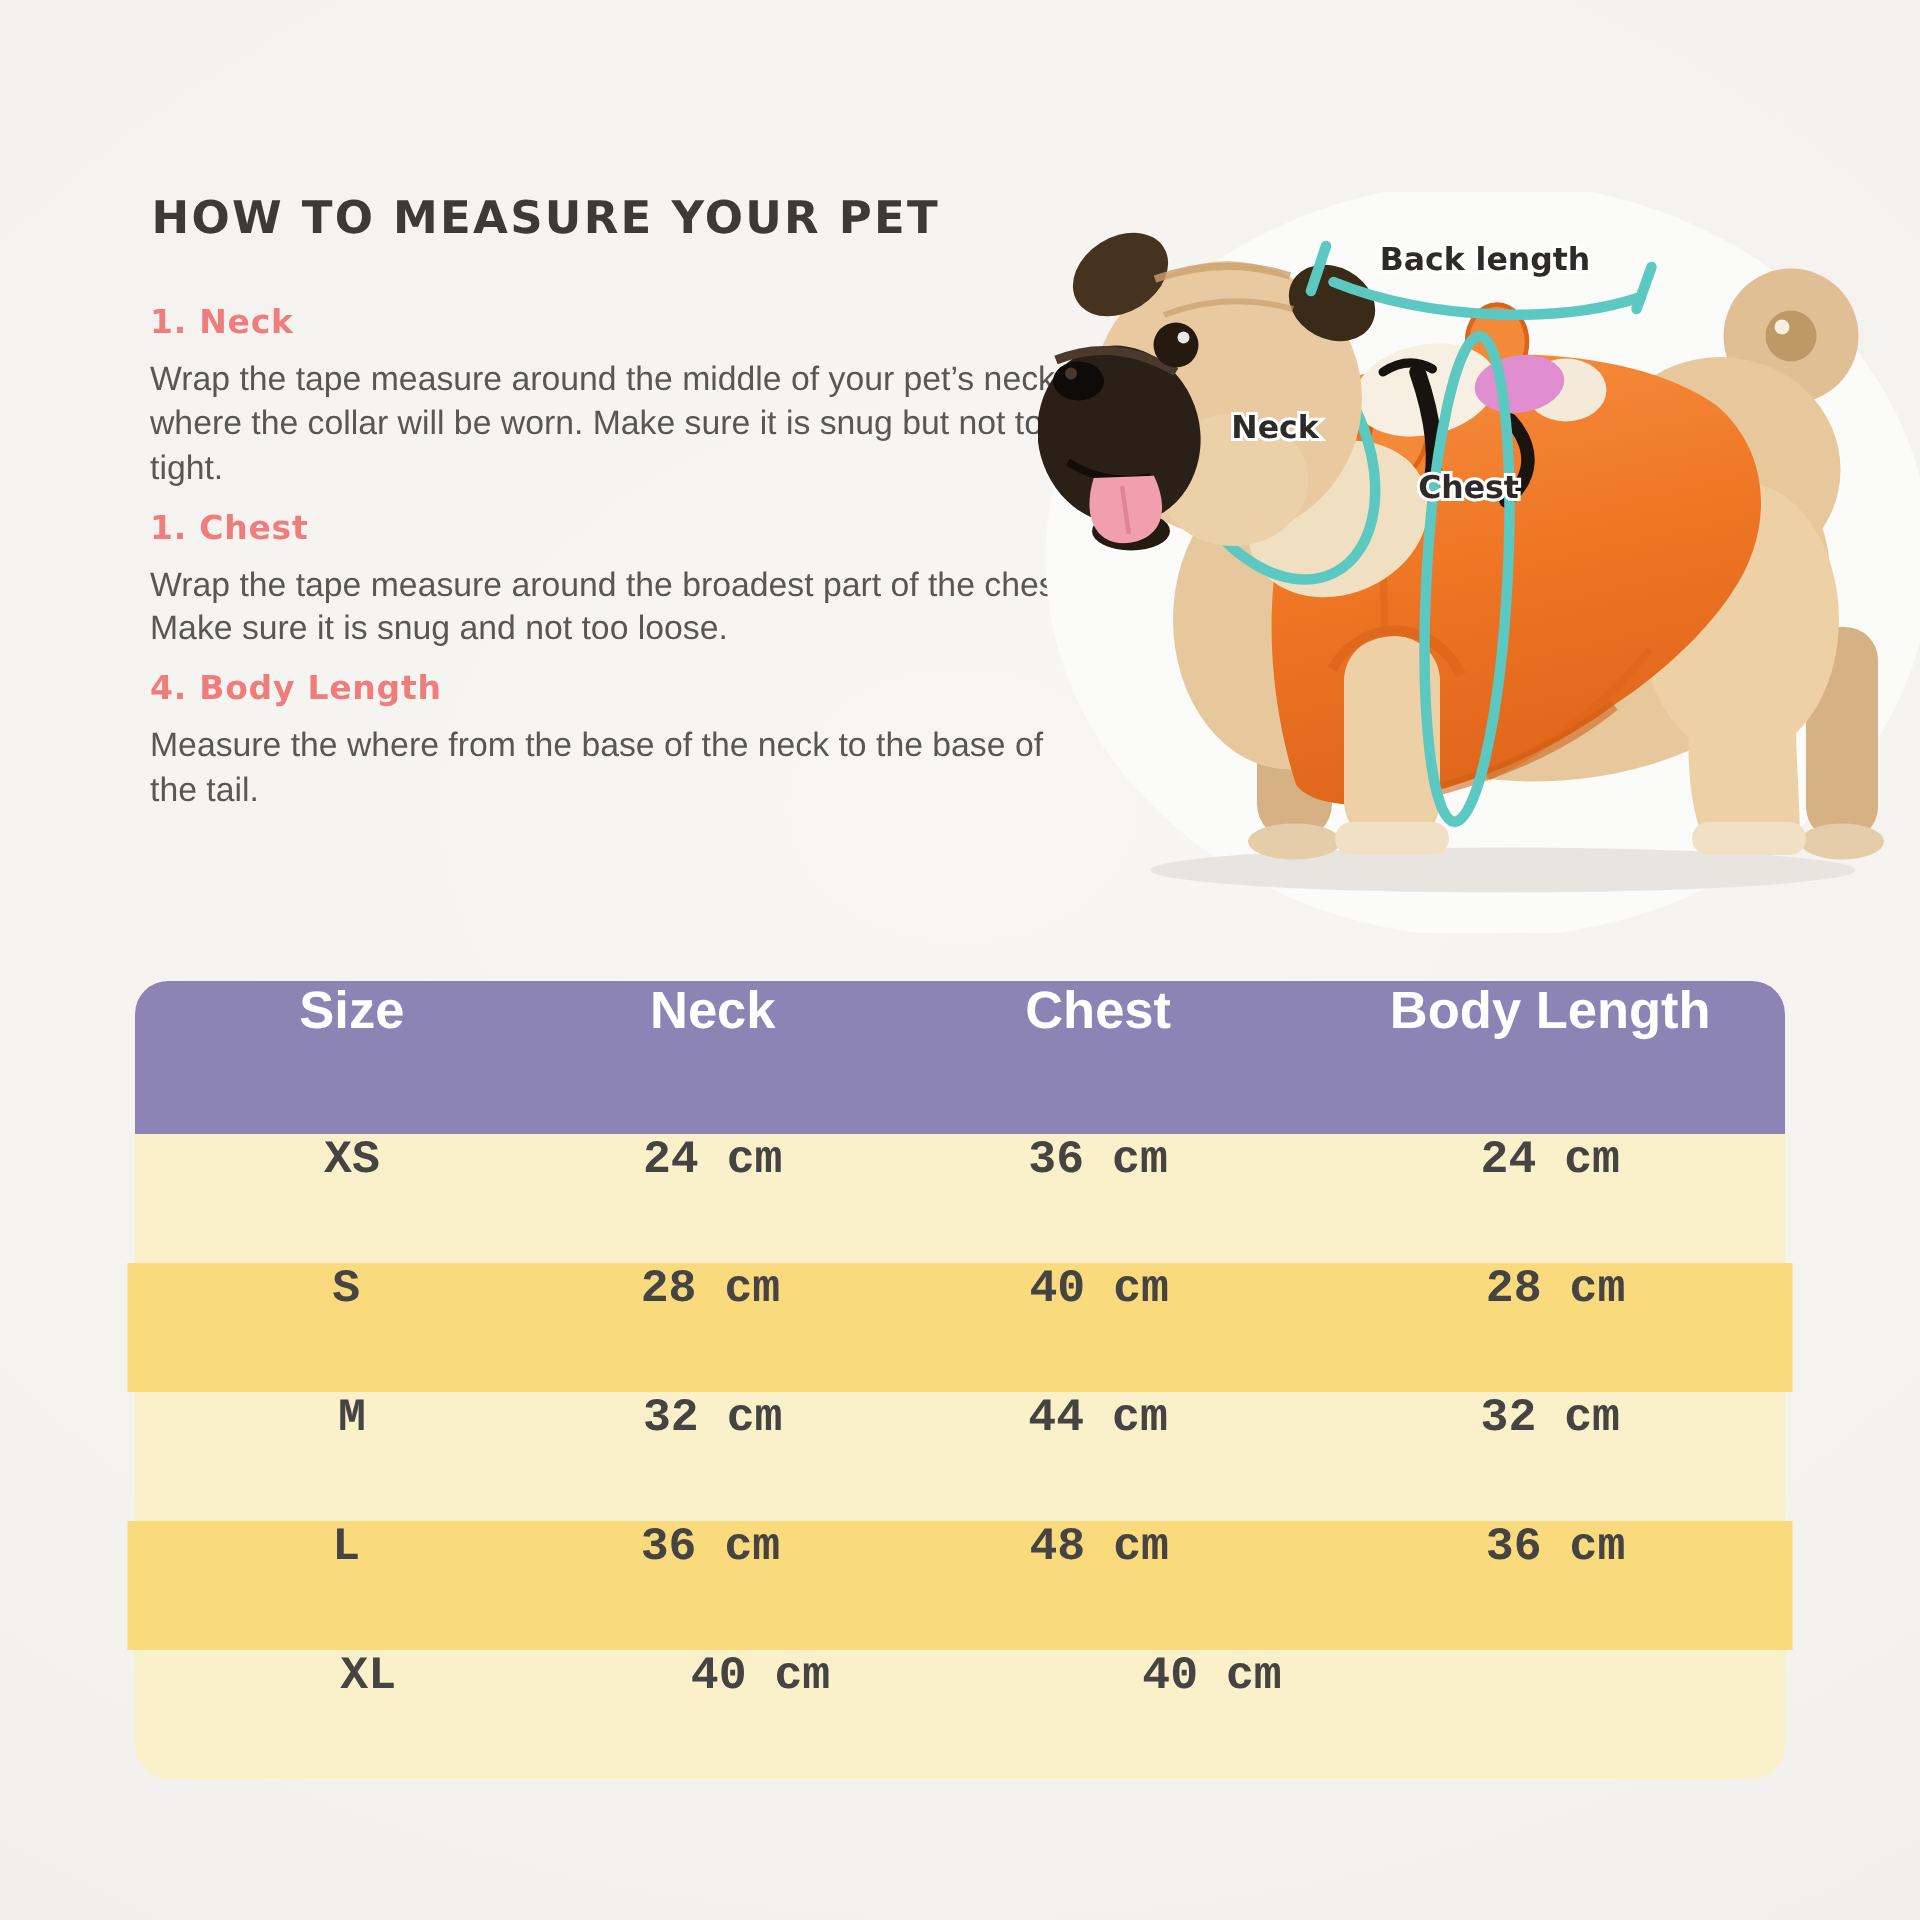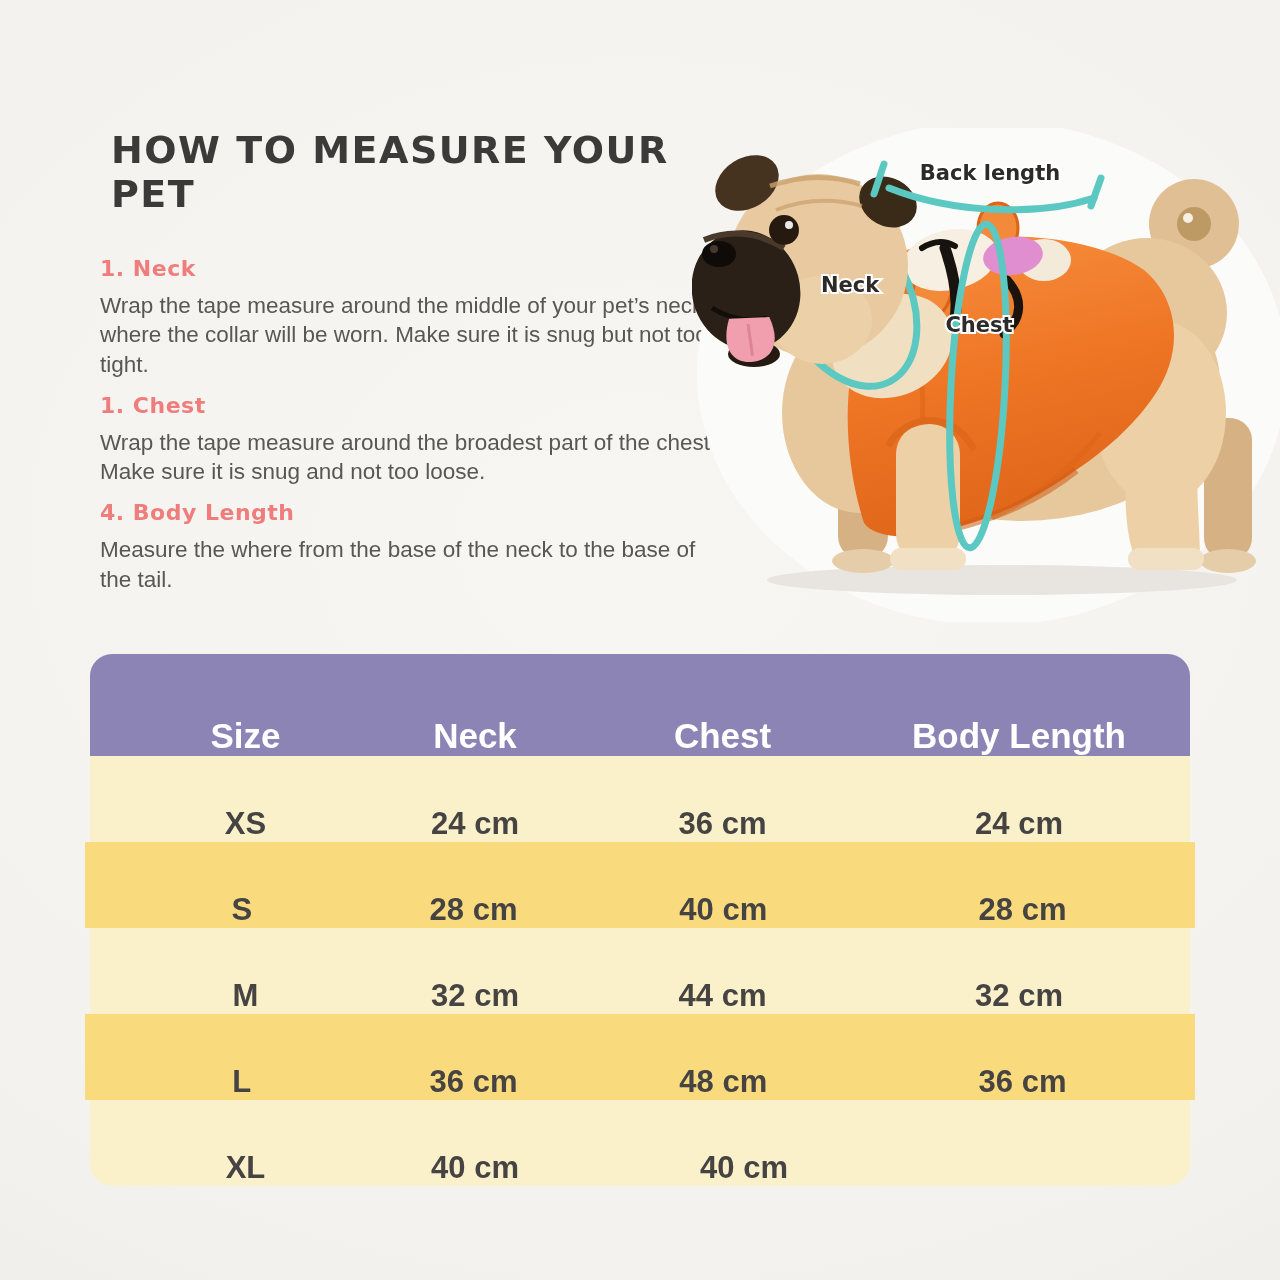--- a/index.html
+++ b/index.html
@@ -5,55 +5,55 @@
   html,body{margin:0;padding:0;}
   body{
     width:1280px;height:1280px;position:relative;overflow:hidden;
     background:var(--page-bg,#f4f3f0);
     background-image:radial-gradient(115% 90% at 50% 42%, #f7f6f3 0%, #f3f2ef 62%, #ebeae6 100%);
     font-family:"Liberation Sans",sans-serif;
   }
   
   .howto{position:absolute;left:100px;top:128px;width:620px;}
   .howto h1{
-    font-family:"DejaVu Sans",sans-serif;font-weight:800;font-size:38px;
-    letter-spacing:1.5px;color:var(--title-text,#3b3a39);margin:0 0 40px 11px;
+    font-family:"DejaVu Sans",sans-serif;font-weight:800;font-size:30px;
+    letter-spacing:1.5px;color:var(--title-text,#3b3a39);margin:0 0 40px 1px;
   }
   .step{margin:0 0 14px 0;}
   .step h2{
     font-family:"DejaVu Sans",sans-serif;font-weight:bold;font-size:22px;
     color:var(--accent-pink,#ee7d7c);margin:0 0 10px 0;letter-spacing:.5px;
   }
   .step p{
     font-size:22.5px;line-height:1.3;color:var(--body-text,#585755);margin:0;
   }
   
   .dog{position:absolute;left:692px;top:128px;width:588px;height:494px;}
   .dog svg{display:block;width:100%;height:100%;}
   .tape{fill:none;stroke:var(--tape-teal,#5cc8c2);stroke-width:7;stroke-linecap:round;}
   .diagram-label{
     font-family:"DejaVu Sans",sans-serif;font-weight:bold;font-size:21px;
     fill:#2d2b29;stroke:#ffffff;stroke-width:4px;paint-order:stroke;text-anchor:middle;
   }
   
   .size-table{position:absolute;left:85px;top:654px;width:1110px;}
-  .trow{display:flex;align-items:flex-end;}
+  .trow{display:flex;align-items:flex-start;gap:32px;}
   .thead{
     height:102px;margin:0 5px;background:var(--header-bg,#8d84b6);
     border-radius:22px 22px 0 0;
   }
   .thead .cell{
     color:var(--header-text,#fff);font-weight:bold;font-size:35px;
     font-family:"Liberation Sans",sans-serif;
   }
   .brow{height:86px;font-size:31px;font-weight:bold;color:var(--cell-text,#464343);}
   .brow.light{background:var(--row-light,#faf1cb);margin:0 5px;}
   .brow.dark{background:var(--row-dark,#f9da7c);margin:0;}
   .brow.last{border-radius:0 0 22px 22px;}
-  .cell{text-align:center;box-sizing:border-box;}
+  .cell{text-align:center;box-sizing:border-box;font-family:Liberation Mono, monospace;}
   .c0{width:25%;padding-left:36px;}
   .c1{width:20%;}
   .c2{width:25%;}
   .c3{width:30%;padding-right:12px;}
 </style>
 </head>
 <body>
 
 <section class="howto">
   <h1>HOW TO MEASURE YOUR PET</h1>

